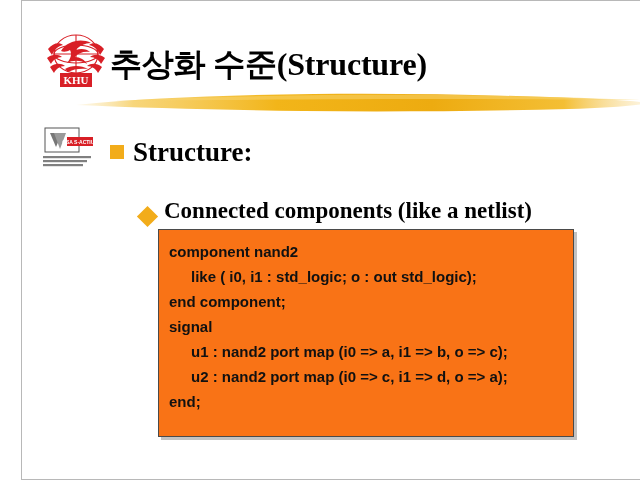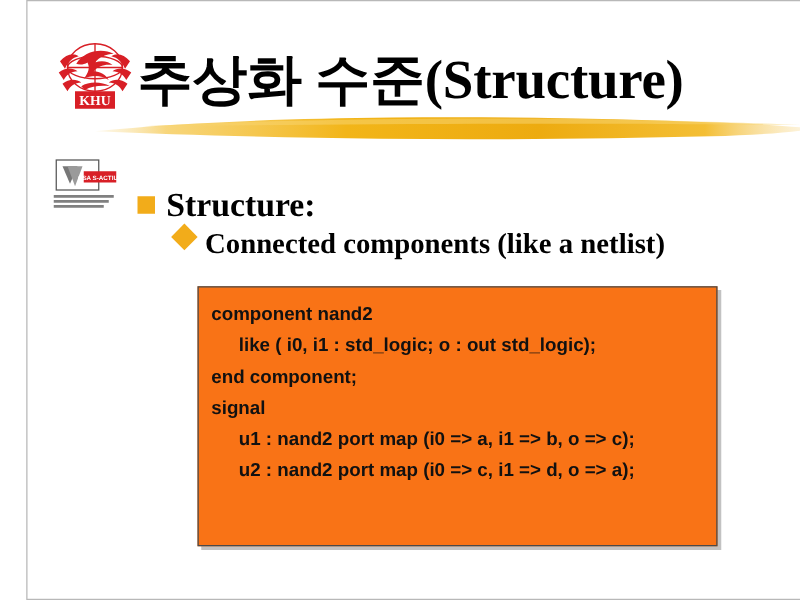--- a/index.html
+++ b/index.html
@@ -31,21 +31,21 @@
   }
   #khu-logo svg { display: block; }
 
   
   #slide-title {
     position: absolute;
     left: 88px;
     top: 42px;
     font-family: "Liberation Serif", serif;
     font-weight: bold;
-    font-size: 44px;
+    font-size: 32px;
     line-height: 42px;
     color: #000000;
     white-space: nowrap;
     letter-spacing: -0.2px;
   }
 
   
   #title-rule {
     position: absolute;
     left: 52px;
@@ -62,21 +62,21 @@
     top: 124px;
     width: 62px;
     height: 50px;
   }
   #csa-logo svg { display: block; }
 
   
   #bullet-structure {
     position: absolute;
     left: 88px;
-    top: 148px;
+    top: 136px;
     display: flex;
     align-items: center;
   }
   .sq-bullet {
     width: 14px;
     height: 14px;
     background: #f2ac1a;
     display: inline-block;
     margin-right: 9px;
     flex: none;
@@ -87,23 +87,23 @@
     font-size: 27px;
     line-height: 30px;
     color: #000000;
     white-space: nowrap;
   }
 
   
   #bullet-connected {
     position: absolute;
     left: 118px;
-    top: 181px;
+    top: 197px;
     display: flex;
-    align-items: flex-start;
+    align-items: flex-end;
   }
   .dia-bullet {
     width: 15px;
     height: 15px;
     background: #f2ac1a;
     transform: rotate(45deg);
     display: inline-block;
     margin-right: 9px;
     flex: none;
   }
@@ -218,15 +218,16 @@
     <span class="btext">Connected components (like a netlist)</span>
   </div>
 
   <div id="code-box">
     <div class="code-line">component nand2</div>
     <div class="code-line indent">like ( i0, i1 : std_logic; o : out std_logic);</div>
     <div class="code-line">end component;</div>
     <div class="code-line">signal</div>
     <div class="code-line indent">u1 : nand2 port map (i0 =&gt; a, i1 =&gt; b, o =&gt; c);</div>
     <div class="code-line indent">u2 : nand2 port map (i0 =&gt; c, i1 =&gt; d, o =&gt; a);</div>
+    <div class="code-line">end;</div>
   </div>
 
 </div>
 
 </body></html>

